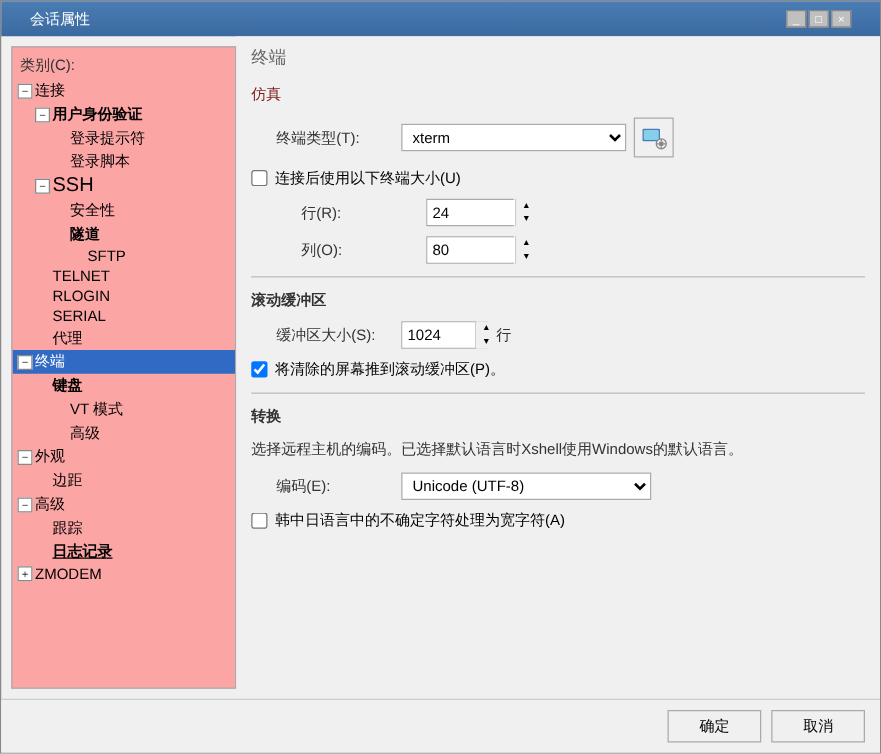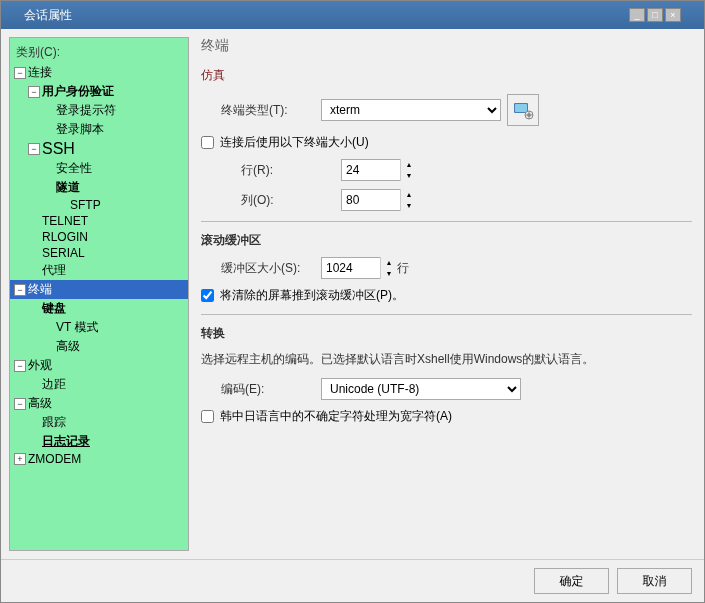--- a/index.html
+++ b/index.html
@@ -51,21 +51,21 @@
 
     .dialog-body {
       display: flex;
       flex: 1;
       overflow: hidden;
     }
 
     
     .left-panel {
       width: 180px;
-      background: #86efac;
+      background: #fca5a5;
       border-right: 1px solid #ccc;
       border: 1px solid #aaa;
       margin: 8px 0 8px 8px;
       overflow-y: auto;
       padding: 4px 0;
     }
 
     .category-label {
       padding: 2px 6px;
       font-size: 12px;
@@ -187,21 +187,21 @@
       align-items: center;
       border: 1px solid #aaa;
       background: white;
       height: 22px;
       width: 70px;
     }
 
     .spinbox-input {
       border: none;
       outline: none;
-      width: 58px;
+      width: 70px;
       height: 20px;
       font-size: 12px;
       padding: 0 4px;
       background: white;
     }
 
     .spinbox-arrows {
       display: flex;
       flex-direction: column;
       border-left: 1px solid #ccc;

